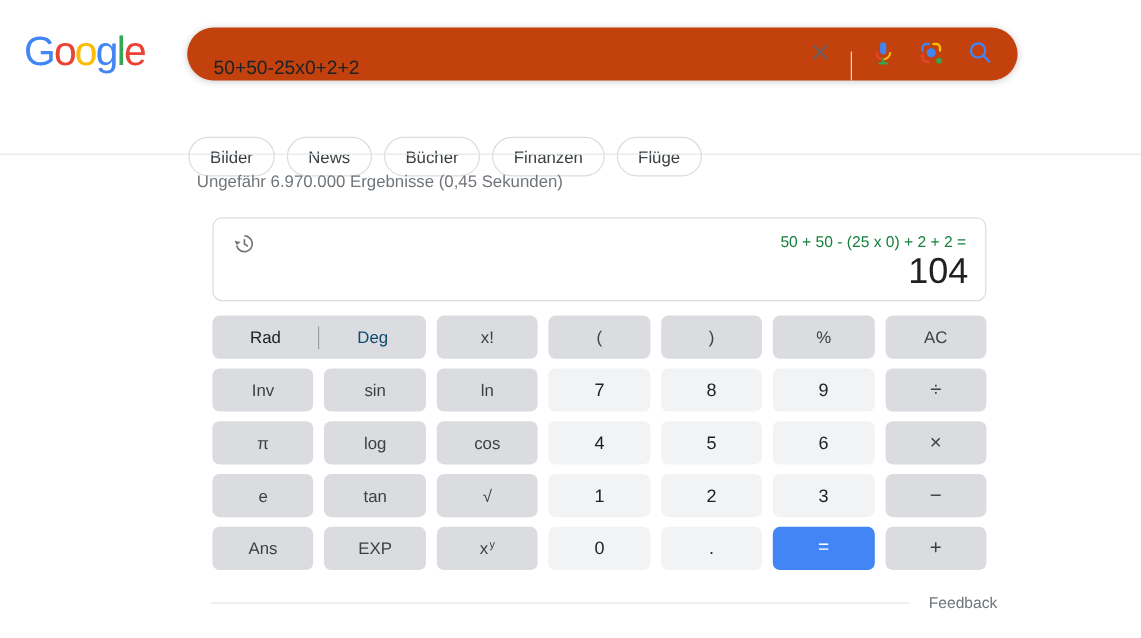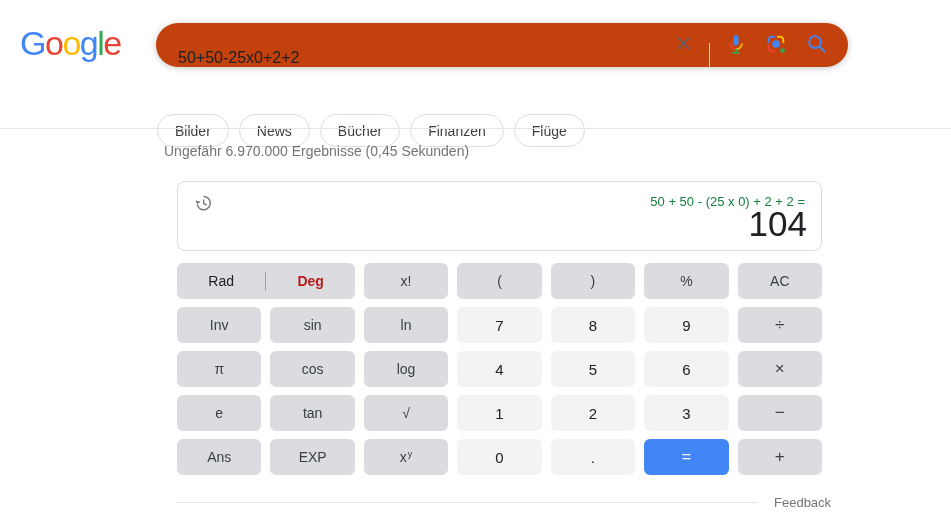--- a/index.html
+++ b/index.html
@@ -28,36 +28,36 @@
                  background:#e4e6e8; }
 
   
   .stats { position:absolute; left:164px; top:143px; font-size:14px; color:#70757a; }
 
   .display { position:absolute; left:177px; top:181px; width:645px; height:70px;
              border:1px solid #dadce0; border-radius:8px; background:#fff; }
   .hist-btn { position:absolute; left:13px; top:9px; background:none; border:none;
               cursor:pointer; padding:2px; }
   .expr { position:absolute; right:16px; top:12px; font-size:13px; color:#15803d; }
-  .result { position:absolute; right:14px; bottom:6px; font-size:35px; color:#202124; }
+  .result { position:absolute; right:14px; bottom:6px; font-size:30px; color:#202124; }
 
   .keypad { position:absolute; left:177px; top:263px; width:645px;
             display:grid; grid-template-columns:repeat(7,1fr);
             column-gap:9px; row-gap:8px; }
   .key { height:36px; border:none; border-radius:6px; font-size:14px; color:#202124;
          cursor:pointer; font-family:"Liberation Sans", sans-serif;
          display:flex; align-items:center; justify-content:center;text-align:right; }
   .key.fn  { background:#dadce0; color:#3c4043; }
   .key.num { background:#f1f3f4; font-size:15px; }
   .key.op  { background:#dadce0; font-size:17px; color:#3c4043; }
   .key.eq  { background:#4285f4; color:#fff; font-size:16px; }
   .key.mode{ background:#dadce0; grid-column:span 2; padding:0; }
   .mode-half { flex:1; display:flex; align-items:center; justify-content:center;
                font-size:14px; color:#202124; }
-  .mode-half.deg { color:#b91c1c;font-weight:bold; }
+  .mode-half.deg { color:#0c4a6e; }
   .mode-div { width:1px; height:19px; background:#9aa0a6; }
   .key sup { font-size:9px; margin-left:1px; transform:translateY(-3px); }
 
   .fb-rule { position:absolute; left:176px; top:502px; width:582px; height:1px;
              background:#e4e6e8; }
   .feedback { position:absolute; left:774px; top:495px; font-size:13px; color:#70757a;
               text-decoration:none; cursor:pointer; }
 </style>
 </head>
 <body>
@@ -144,22 +144,22 @@
         <button class="key fn">%</button>
         <button class="key fn">AC</button>
         <button class="key fn">Inv</button>
         <button class="key fn">sin</button>
         <button class="key fn">ln</button>
         <button class="key num">7</button>
         <button class="key num">8</button>
         <button class="key num">9</button>
         <button class="key op">÷</button>
         <button class="key fn">π</button>
+        <button class="key fn">log</button>
         <button class="key fn">cos</button>
-        <button class="key fn">log</button>
         <button class="key num">4</button>
         <button class="key num">5</button>
         <button class="key num">6</button>
         <button class="key op">×</button>
         <button class="key fn">e</button>
         <button class="key fn">tan</button>
         <button class="key fn">√</button>
         <button class="key num">1</button>
         <button class="key num">2</button>
         <button class="key num">3</button>

